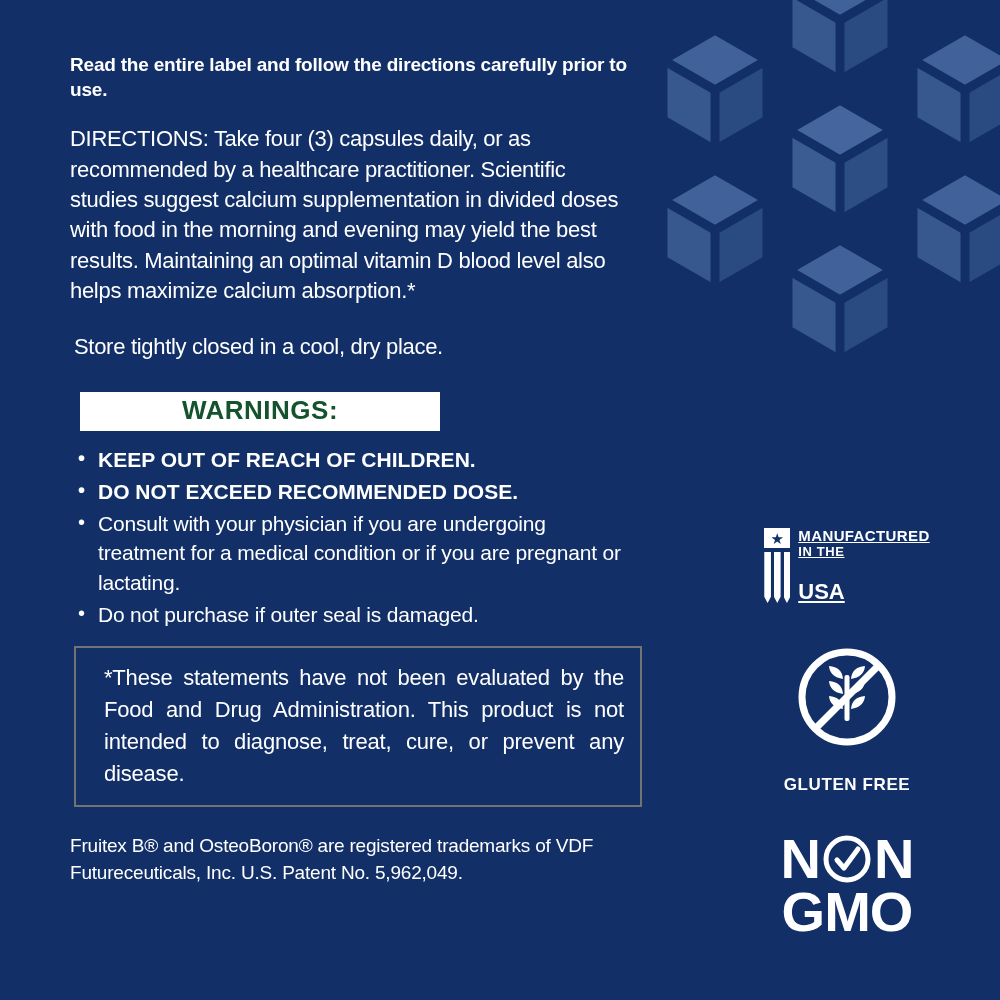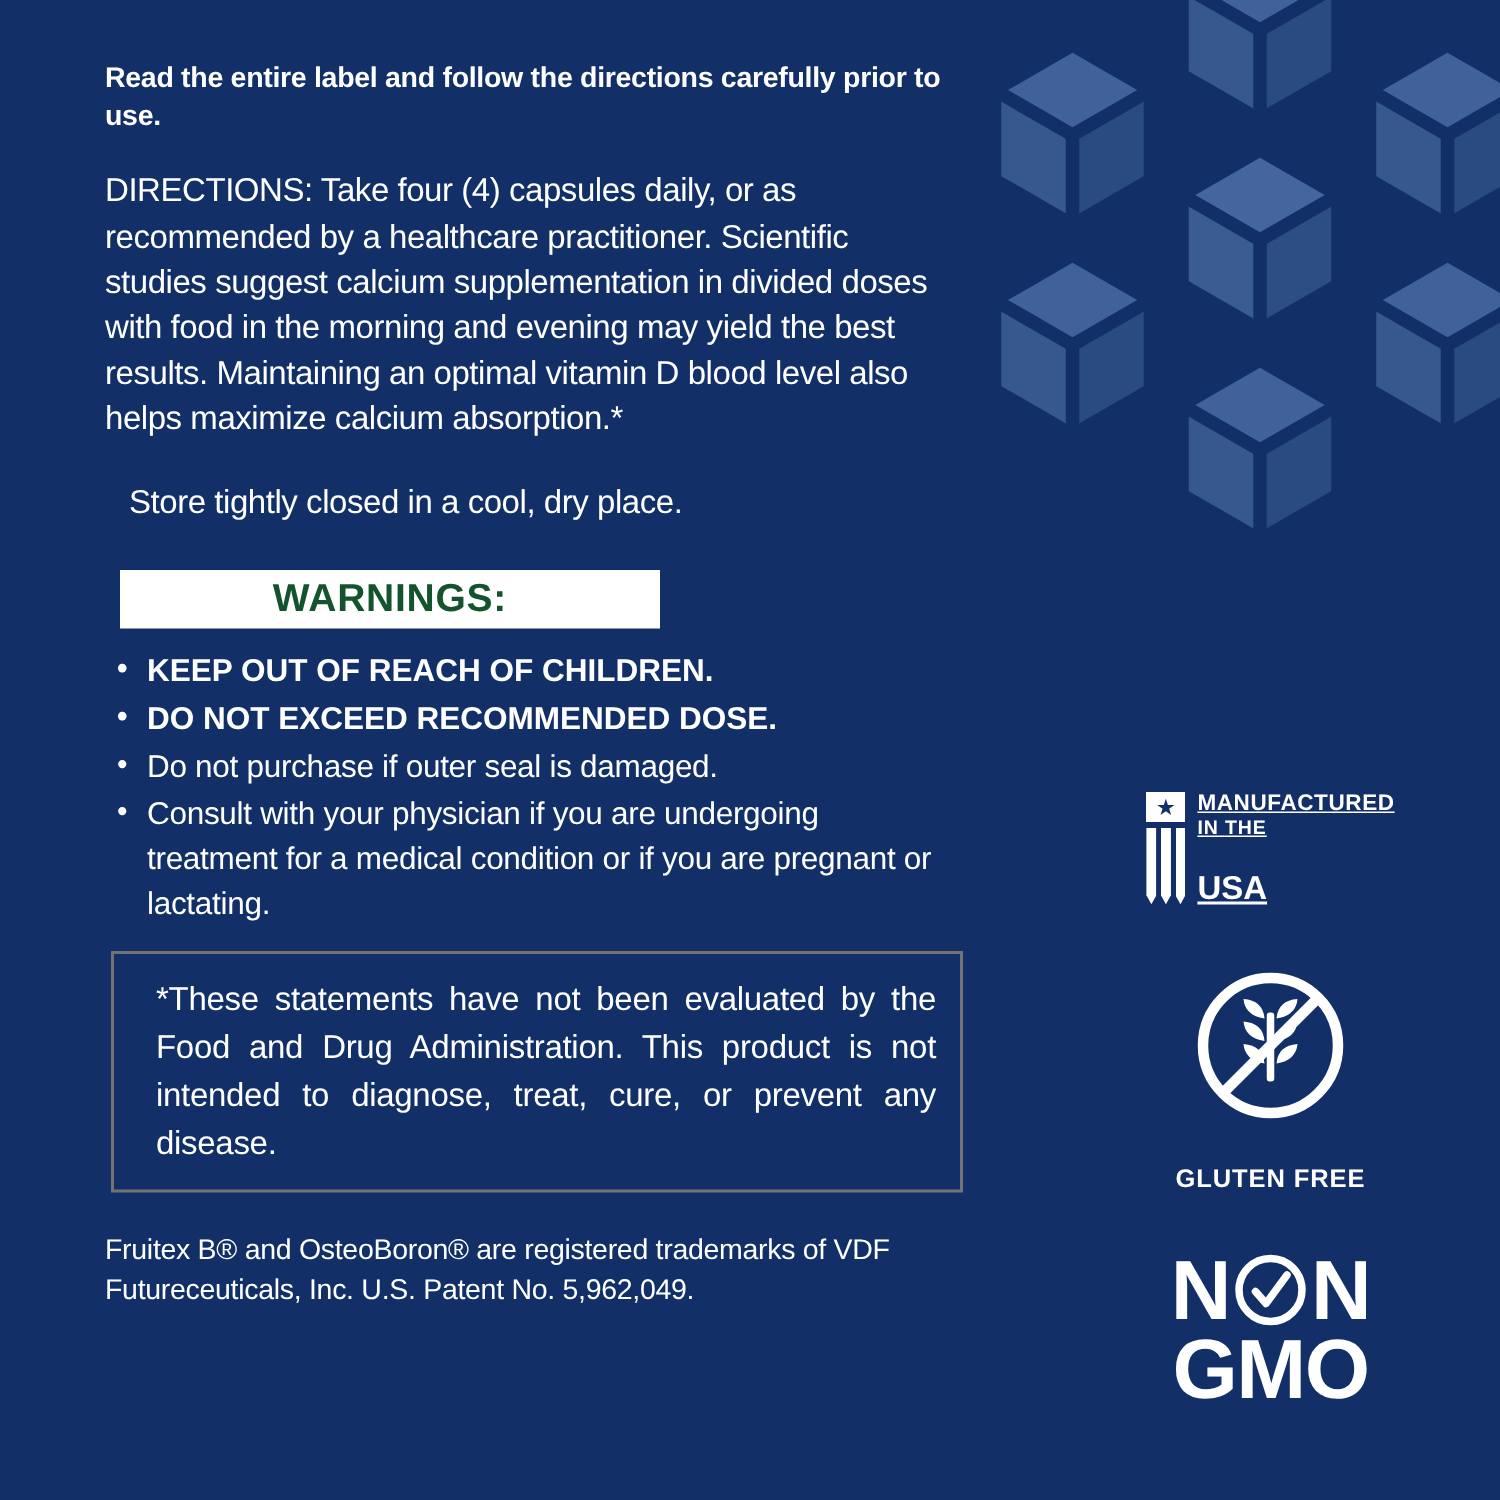--- a/index.html
+++ b/index.html
@@ -24,21 +24,21 @@
     width: 380px;
     height: 400px;
     overflow: hidden;
     pointer-events: none;
   }
 
   
   .content {
     position: absolute;
     left: 70px;
-    top: 40px;
+    top: 52px;
     width: 560px;
   }
 
   .lead {
     font-size: 19px;
     font-weight: bold;
     line-height: 1.32;
     margin: 0 0 22px 0;
     letter-spacing: -0.2px;
   }
@@ -49,21 +49,21 @@
     margin: 0 0 26px 0;
     letter-spacing: -0.3px;
   }
   .directions .dir-label {
     font-weight: normal;
   }
 
   .store {
     font-size: 22px;
     line-height: 1.35;
-    margin: 0 0 30px 16px;
+    margin: 0 0 30px 4px;
     letter-spacing: -0.3px;
   }
 
   .warnings-banner {
     background: #ffffff;
     color: #14532d;
     font-size: 26px;
     font-weight: bold;
     text-align: center;
     letter-spacing: 0.5px;
@@ -313,31 +313,31 @@
           <line x1="60" y1="60" x2="112" y2="30"></line>
         </g>
     </g>
   </svg>
 </div>
 
 <div class="content">
 
   <p class="lead">Read the entire label and follow the directions carefully prior to use.</p>
 
-  <p class="directions"><span class="dir-label">DIRECTIONS:</span><span> Take four (4) capsules daily, or as recommended by a healthcare practitioner. Scientific studies suggest calcium supplementation in divided doses with food in the morning and evening may yield the best results. Maintaining an optimal vitamin D blood level also helps maximize calcium absorption.*</span></p>
+  <p class="directions"><span class="dir-label">DIRECTIONS:</span><span> Take four (3) capsules daily, or as recommended by a healthcare practitioner. Scientific studies suggest calcium supplementation in divided doses with food in the morning and evening may yield the best results. Maintaining an optimal vitamin D blood level also helps maximize calcium absorption.*</span></p>
 
   <p class="store">Store tightly closed in a cool, dry place.</p>
 
   <div class="warnings-banner">WARNINGS:</div>
 
   <ul class="warn-list">
     <li class="caps">KEEP OUT OF REACH OF CHILDREN.</li>
     <li class="caps">DO NOT EXCEED RECOMMENDED DOSE.</li>
+    <li>Consult with your physician if you are undergoing treatment for a medical condition or if you are pregnant or lactating.</li>
     <li>Do not purchase if outer seal is damaged.</li>
-    <li>Consult with your physician if you are undergoing treatment for a medical condition or if you are pregnant or lactating.</li>
   </ul>
 
   <div class="disclaimer-box">
     <p>*These statements have not been evaluated by the Food and Drug Administration. This product is not intended to diagnose, treat, cure, or prevent any disease.</p>
   </div>
 
   <p class="trademark">Fruitex B® and OsteoBoron® are registered trademarks of VDF Futureceuticals, Inc. U.S. Patent No. 5,962,049.</p>
 </div>
 
 <div class="badges">

